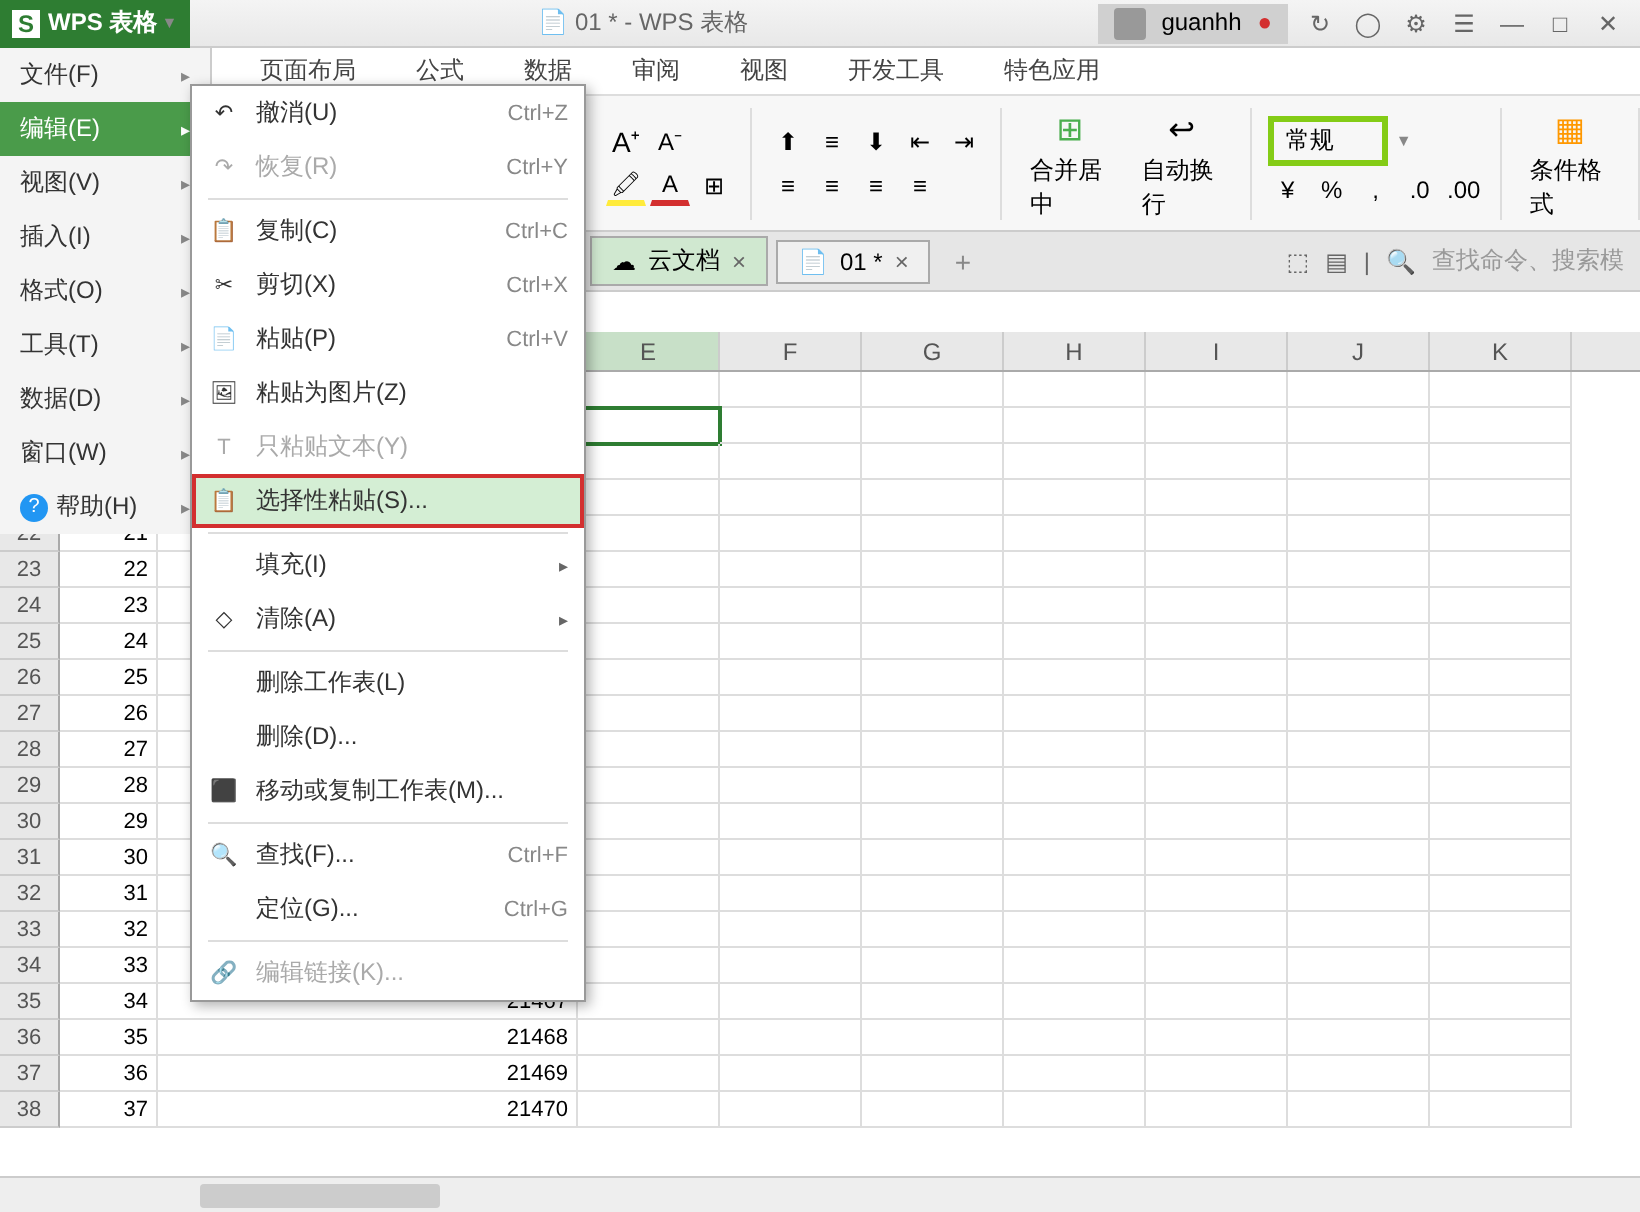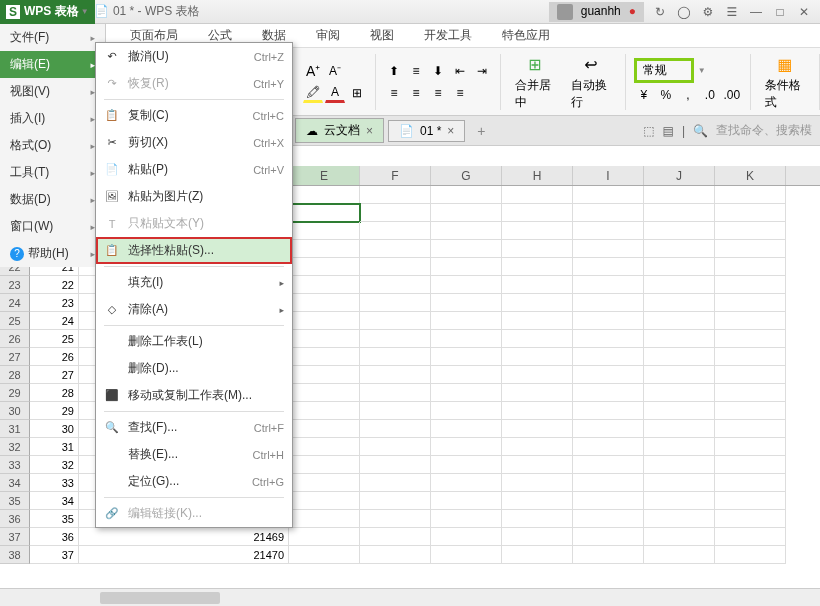--- a/index.html
+++ b/index.html
@@ -1,20 +1,20 @@
 <!DOCTYPE html>
 <html><head>
 <meta charset="utf-8">
 <style>
 *{margin:0;padding:0;box-sizing:border-box;font-family:"Microsoft YaHei",SimSun,sans-serif;font-size:12px}
 body{width:820px;height:606px;background:#fff;overflow:hidden;position:relative}
 .titlebar{height:24px;background:linear-gradient(#f4f4f4,#e8e8e8);display:flex;align-items:center;border-bottom:1px solid #ccc}
 .app-badge{background:#2e7d32;color:#fff;padding:0 6px;height:24px;display:flex;align-items:center;font-weight:bold}
 .app-badge .s{background:#fff;color:#2e7d32;padding:0 3px;margin-right:4px;font-weight:bold}
-.title-center{flex:1;text-align:left;color:#666}
+.title-center{flex:1;text-align:center;color:#666}
 .title-right{display:flex;align-items:center;gap:8px;padding-right:8px}
 .user-area{background:#d0d0d0;padding:2px 8px;display:flex;align-items:flex-start;gap:8px}
 .avatar{width:16px;height:16px;background:#999;border-radius:2px}
 .win-btn{width:16px;height:16px;display:flex;align-items:center;justify-content:center;color:#666;cursor:pointer}
 .ribbon-tabs{height:24px;display:flex;align-items:center;padding-left:130px;gap:30px;border-bottom:1px solid #ddd}
 .ribbon-tab{color:#444;cursor:pointer}
 .toolbar{height:68px;background:#f7f7f7;border-bottom:1px solid #ccc;display:flex;align-items:center;padding-left:295px}
 .tool-group{display:flex;align-items:center;gap:4px;padding:0 8px;border-right:1px solid #ddd;height:56px}
 .format-bar{display:flex;flex-direction:column;gap:2px}
 .format-row{display:flex;align-items:center;gap:2px}
@@ -186,25 +186,20 @@
       <span class="submenu-label">移动或复制工作表(M)...</span>
     </div>
     <div class="submenu-sep"></div>
     <div class="submenu-item">
       <span class="submenu-icon">🔍</span>
       <span class="submenu-label">查找(F)...</span>
       <span class="submenu-shortcut">Ctrl+F</span>
     </div>
     <div class="submenu-item">
       <span class="submenu-icon"></span>
-      <span class="submenu-label">替换(E)...</span>
-      <span class="submenu-shortcut">Ctrl+H</span>
-    </div>
-    <div class="submenu-item">
-      <span class="submenu-icon"></span>
       <span class="submenu-label">定位(G)...</span>
       <span class="submenu-shortcut">Ctrl+G</span>
     </div>
     <div class="submenu-sep"></div>
     <div class="submenu-item disabled">
       <span class="submenu-icon">🔗</span>
       <span class="submenu-label">编辑链接(K)...</span>
     </div>
   </div>
 

